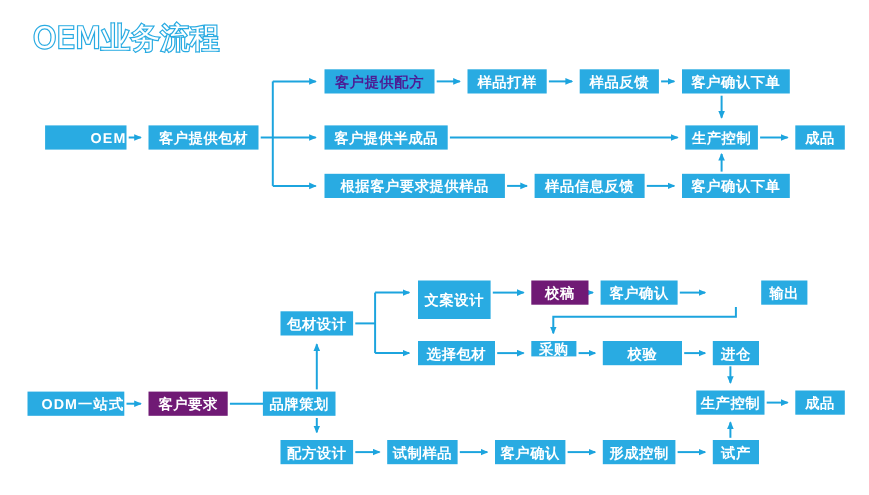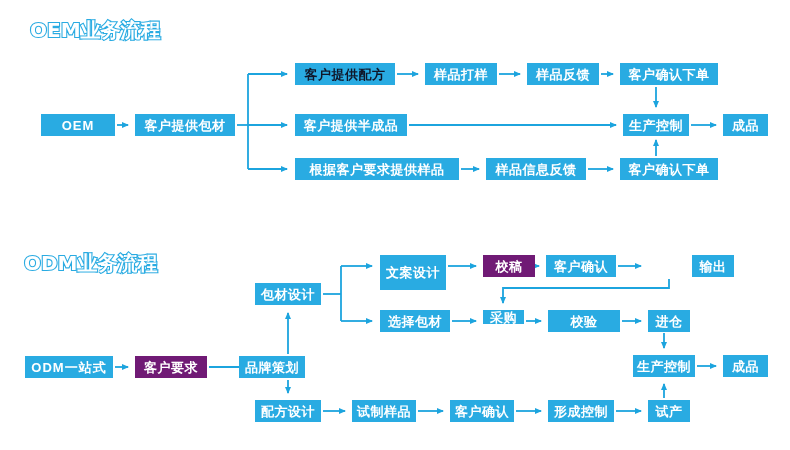--- a/index.html
+++ b/index.html
@@ -7,22 +7,22 @@
     width:790px;height:450px;position:relative;overflow:hidden;
     font-family:"Liberation Sans","DejaVu Sans",sans-serif;
   }
   .canvas{position:absolute;inset:0;}
   svg.wires{position:absolute;left:0;top:0;width:790px;height:450px;pointer-events:none;}
 
   
   .sec-title{
     position:absolute;
     font-family:"DejaVu Sans","Liberation Sans",sans-serif;
-    font-weight:700;
-    font-size:20px;
+    font-weight:400;
+    font-size:27px;
     letter-spacing:0px;
     color:#ffffff;
     -webkit-text-stroke:2.2px #29ABE2;
     paint-order:stroke fill;
     white-space:nowrap;
     text-shadow:
        0 0 0 #29ABE2;
   }
 
   
@@ -33,21 +33,21 @@
     font-size:13px;
     font-weight:700;
     display:flex;
     align-items:center;
     justify-content:center;
     letter-spacing:0.5px;
     white-space:nowrap;
     line-height:1;
     box-sizing:border-box;
   }
-  .box.latin{letter-spacing:1px;}
+  .box.latin{letter-spacing:1px;justify-content:flex-end;}
 </style>
 </head>
 <body>
 
 <div class="canvas">
 
   <svg class="wires" viewBox="0 0 790 450" xmlns="http://www.w3.org/2000/svg">
     <defs>
       <marker id="ar" markerWidth="7" markerHeight="7" refX="6" refY="3.2" orient="auto" markerUnits="userSpaceOnUse">
         <path d="M0,0.2 L7,3.2 L0,6.2 Z" fill="#1CA4DE"></path>
@@ -113,30 +113,29 @@
       <line x1="418" y1="411" x2="443" y2="411" marker-end="url(#ar)"></line>
       <line x1="516" y1="411" x2="541" y2="411" marker-end="url(#ar)"></line>
       <line x1="616" y1="411" x2="641" y2="411" marker-end="url(#ar)"></line>
 
       <line x1="664" y1="398" x2="664" y2="384" marker-end="url(#ar)"></line>
     </g>
   </svg>
 
   <div class="sec-title" id="oem-title" style="left: 30px; top: 17px;">OEM业务流程</div>
 
-  <div class="sec-title" id="odm-title" style="left: 24px; top: 250px;">ODM业务流程</div>
 
   <div id="box-host">
       <div class="box latin" style="left: 41px; top: 114px; width: 74px; height: 22px; background: rgb(41, 171, 226); color: rgb(255, 255, 255);">
         <span>OEM</span>
       </div>
       <div class="box" style="left: 135px; top: 114px; width: 100px; height: 22px; background: rgb(41, 171, 226); color: rgb(255, 255, 255);">
         <span>客户提供包材</span>
       </div>
-      <div class="box" style="left: 295px; top: 63px; width: 100px; height: 22px; background: rgb(41, 171, 226); color: #0f172a;">
+      <div class="box" style="left: 295px; top: 63px; width: 100px; height: 22px; background: rgb(41, 171, 226); color: #4c1d95;">
         <span>客户提供配方</span>
       </div>
       <div class="box" style="left: 425px; top: 63px; width: 72px; height: 22px; background: rgb(41, 171, 226); color: rgb(255, 255, 255);">
         <span>样品打样</span>
       </div>
       <div class="box" style="left: 527px; top: 63px; width: 72px; height: 22px; background: rgb(41, 171, 226); color: rgb(255, 255, 255);">
         <span>样品反馈</span>
       </div>
       <div class="box" style="left: 620px; top: 63px; width: 98px; height: 22px; background: rgb(41, 171, 226); color: rgb(255, 255, 255);">
         <span>客户确认下单</span>

